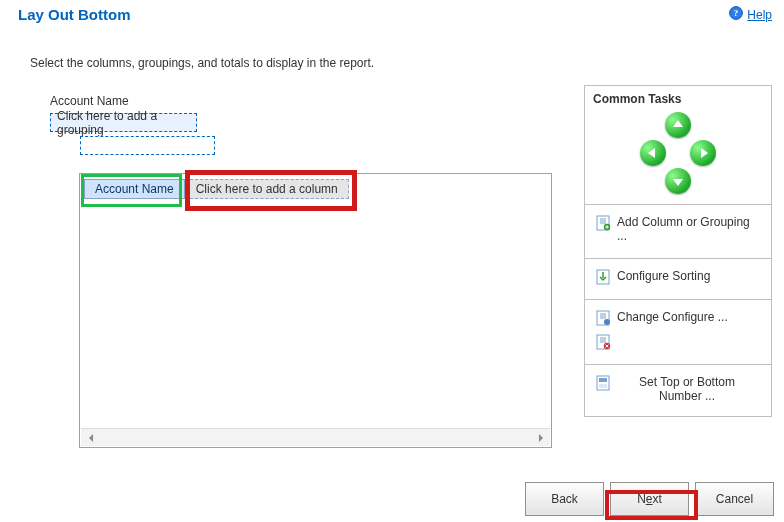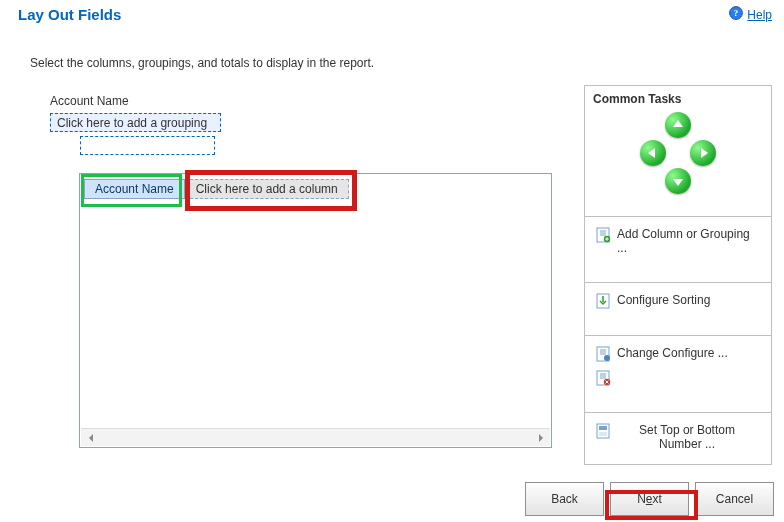--- a/index.html
+++ b/index.html
@@ -51,21 +51,21 @@
     position: absolute;
     left: 32px;
     top: 38px;
     font-size: 12px;
     color: #333;
   }
   .grouping-box {
     position: absolute;
     left: 32px;
     top: 57px;
-    width: 171px;
+    width: 147px;
     height: 19px;
     background: #e7f1ff;
     border: 1px dashed #0066c0;
     box-sizing: border-box;
     display: flex;
     align-items: center;
     padding: 0 6px;
     color: #333;
     cursor: pointer;
   }
@@ -168,21 +168,21 @@
     right: 0;
     top: 29px;
     width: 188px;
   }
   .tasks-panel {
     border: 1px solid #bfbfbf;
     background: #fff;
   }
   .tasks-section {
     border-bottom: 1px solid #bfbfbf;
-    padding: 6px 8px 22px 8px;
+    padding: 6px 8px 10px 8px;
   }
   .tasks-section:last-child { border-bottom: none; padding-bottom: 8px; text-align: center; }
   .tasks-header {
     font-size: 12px;
     font-weight: 700;
     color: #333;
     margin-bottom: 6px;
   }
   .arrow-grid {
     display: flex;
@@ -259,21 +259,21 @@
   }
   .arrow-btn svg { display:block; }
   .underline-span { text-decoration: underline; }
 </style>
 </head>
 <body>
 
 <div class="page">
 
   <div class="top-row">
-    <span class="title">Lay Out Fields</span>
+    <span class="title">Lay Out Bottom</span>
     <span class="help-link">
       <span>
         <svg width="14" height="14" viewBox="0 0 14 14">
           <circle cx="7" cy="7" r="6.4" fill="#2b7de9" stroke="#1358b3"></circle>
           <text x="7" y="10" text-anchor="middle" font-size="9" font-family="Segoe UI" fill="#fff" font-weight="bold">?</text>
         </svg>
       </span>
       <span>Help</span>
     </span>
   </div>

